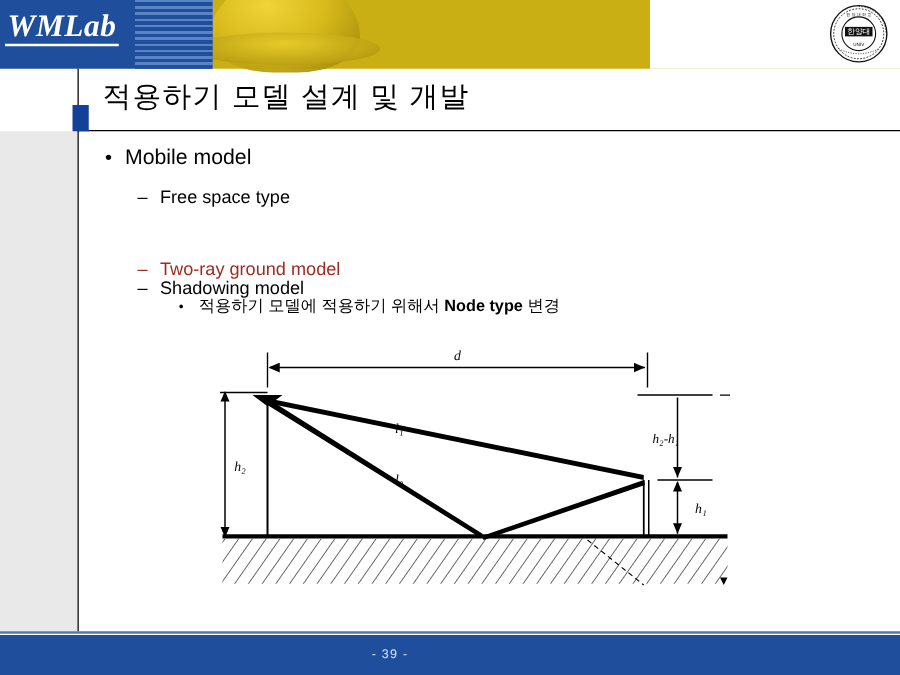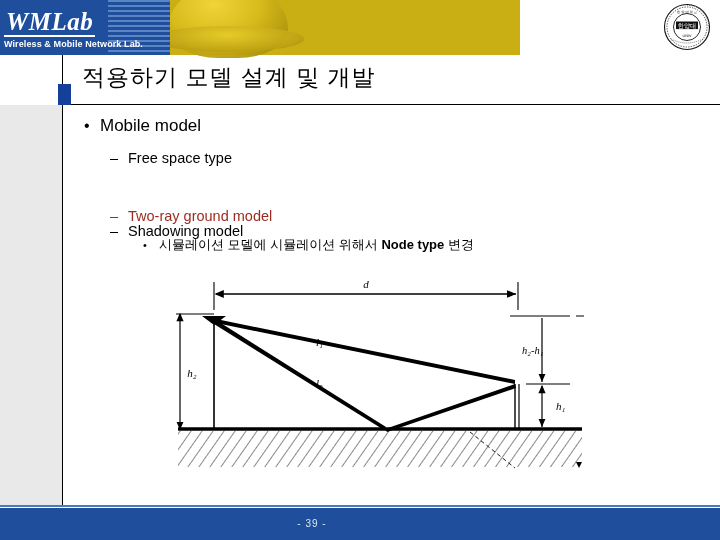--- a/index.html
+++ b/index.html
@@ -210,21 +210,20 @@
 <div class="header">
   <div class="header-gold"></div>
   <div class="header-gold-right"></div>
   <div class="helmet"></div>
   <div class="helmet-brim"></div>
   <div class="header-blue">
     <div class="header-blue-stripes"></div>
   </div>
   <div class="logo-wrap">
     <div class="logo-main">WMLab</div>
-    <div class="logo-sub">Wireless &amp; Mobile Network Lab.</div>
   </div>
 
   <svg class="seal" viewBox="0 0 48 48">
     <circle cx="24" cy="24" r="22.5" fill="none" stroke="#111" stroke-width="1.1"></circle>
     <circle cx="24" cy="24" r="20" fill="none" stroke="#111" stroke-width="0.7" stroke-dasharray="1.4 1.2"></circle>
     <circle cx="24" cy="24" r="13.5" fill="none" stroke="#111" stroke-width="0.9"></circle>
     <path d="M24 2.2 A21.8 21.8 0 0 1 45.8 24" fill="none" stroke="#111" stroke-width="0.6" stroke-dasharray="1 1.3"></path>
     <rect x="13" y="18.5" width="22" height="7.6" fill="#111"></rect>
     <text x="24" y="24.6" font-family="'DejaVu Sans',sans-serif" font-size="6.2" fill="#fff" text-anchor="middle">한양대</text>
     <text x="24" y="33.6" font-family="'DejaVu Sans',sans-serif" font-size="3.6" fill="#111" text-anchor="middle">UNIV</text>
@@ -248,21 +247,21 @@
   <span class="dash">–</span><span>Free space type</span>
 </div>
 <div class="bullet-l2 b2b">
   <span class="dash">–</span><span>Shadowing model</span>
 </div>
 <div class="bullet-l2 b2c">
   <span class="dash">–</span><span>Two-ray ground model</span>
 </div>
 
 <div class="bullet-l3">
-  <span class="sdot">•</span><span>시뮬레이션 모델에 시뮬레이션 위해서 </span><span class="bold-inline">Node type</span><span> 변경</span>
+  <span class="sdot">•</span><span>적용하기 모델에 적용하기 위해서 </span><span class="bold-inline">Node type</span><span> 변경</span>
 </div>
 
 <svg class="diagram" viewBox="0 0 420 215">
   <defs>
     <marker id="ah" markerWidth="8" markerHeight="8" refX="7" refY="3" orient="auto">
       <path d="M0,0 L7,3 L0,6 z" fill="#000"></path>
     </marker>
     <marker id="ah2" markerWidth="8" markerHeight="8" refX="1" refY="3" orient="auto">
       <path d="M7,0 L0,3 L7,6 z" fill="#000"></path>
     </marker>

